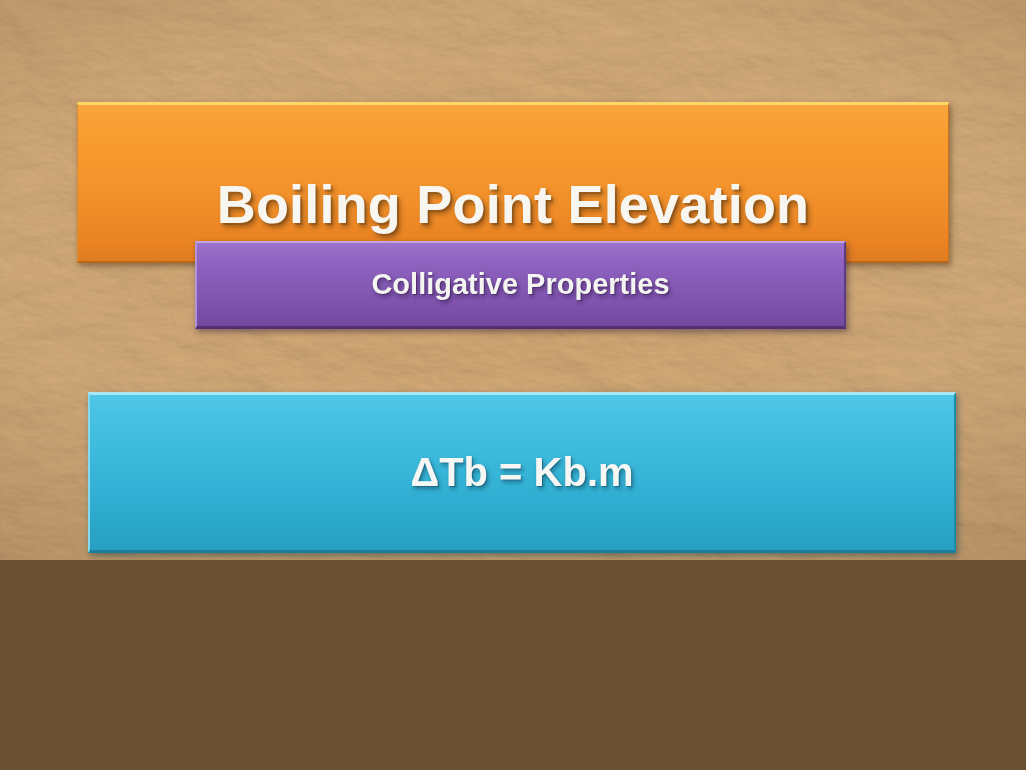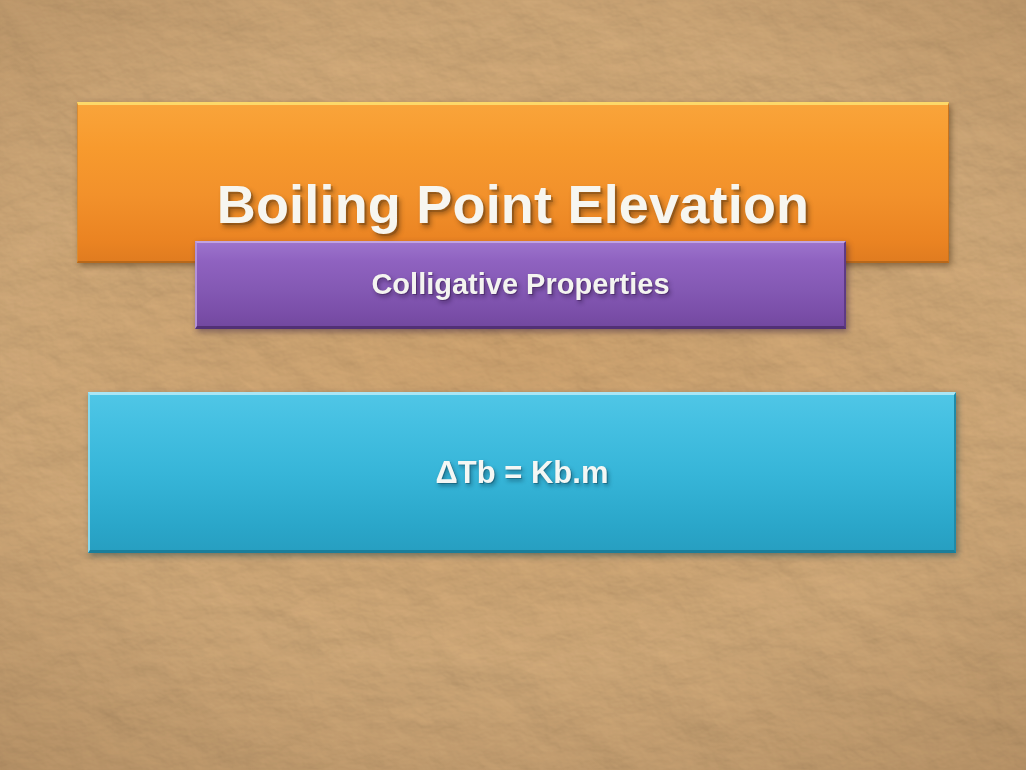--- a/index.html
+++ b/index.html
@@ -8,21 +8,21 @@
     padding: 0;
     background: #6b4f33;
   }
   body {
     font-family: "Liberation Sans", sans-serif;
   }
 
   .slide {
     position: relative;
     width: 1026px;
-    height: 770px;
+    height: 560px;
     overflow: hidden;
     background-color: #86efac;
   }
 
   
   .bg-texture {
     position: absolute;
     inset: 0;
     z-index: 0;
   }
@@ -129,21 +129,21 @@
       #36b5d8 52%,
       #2aa6c9 85%,
       #279fc1 100%);
     border-top: 3px solid #a9e6f5;
     border-left: 2px solid #86d9ee;
     border-right: 2px solid #1f8aa8;
     border-bottom: 3px solid #1b7e9a;
     box-shadow: 2px 3px 6px rgba(10,55,70,0.45);
   }
   .formula-text {
-    font-size: 31px;
+    font-size: 40px;
     font-weight: 700;
     color: #f4f7f4;
     line-height: 1.28;
     text-shadow:
       1px 1px 0 rgba(15,70,90,0.42),
       2px 3px 4px rgba(10,55,75,0.48);
   }
 
   .line { display: block; white-space: nowrap; }
 </style>

